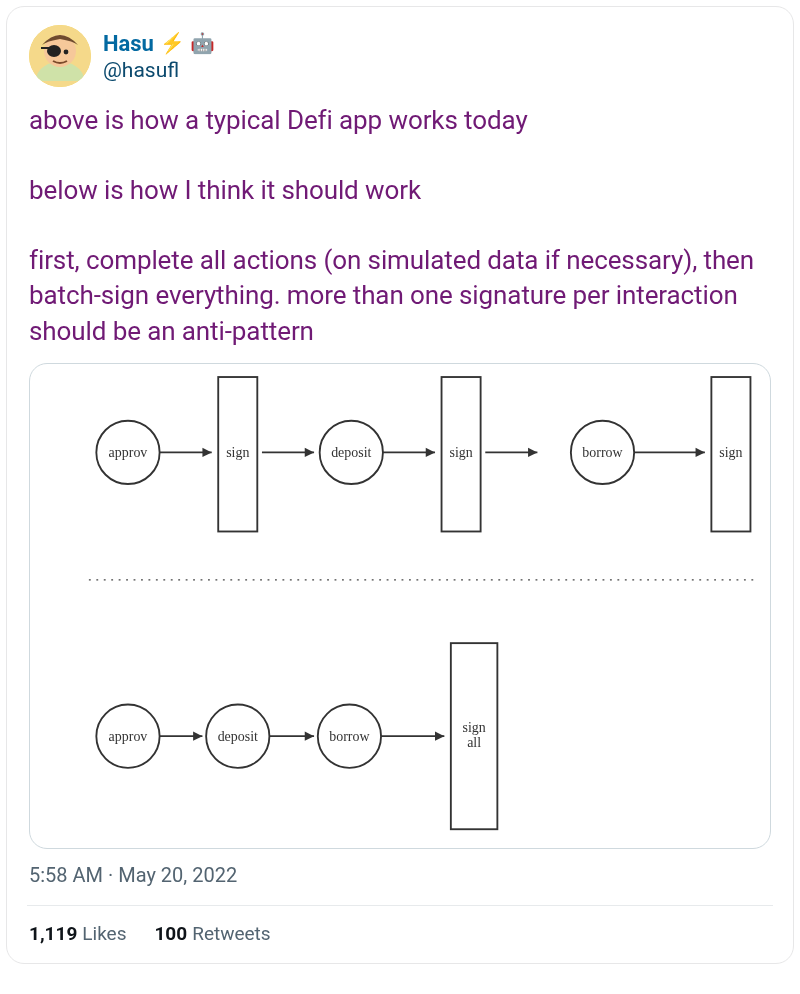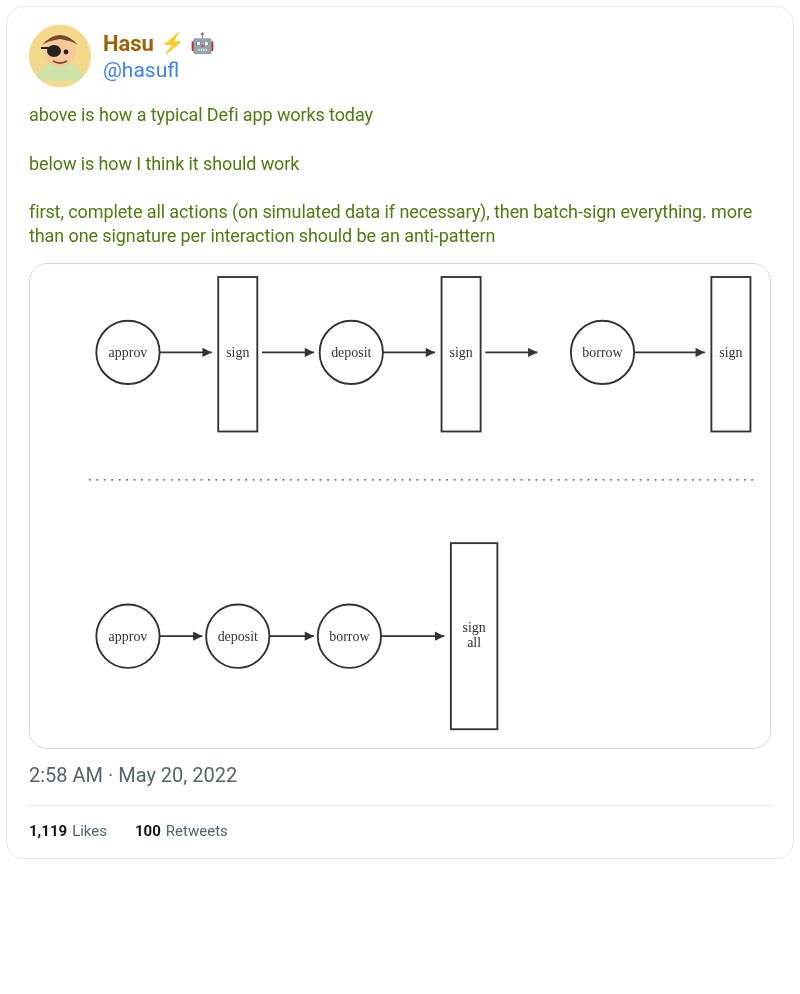--- a/index.html
+++ b/index.html
@@ -38,32 +38,32 @@
       display: flex;
       flex-direction: column;
       gap: 2px;
     }
     .name-line {
       display: flex;
       align-items: center;
       gap: 6px;
       font-weight: 700;
       font-size: 22px;
-      color: #a16207;
+      color: #0369a1;
     }
     .emoji { font-size: 20px; }
     .handle {
-      color: #3b82f6;
+      color: #0c4a6e;
       font-size: 21px;
       font-weight: 400;
     }
     .body {
-      font-size: 18px;
+      font-size: 26px;
       line-height: 1.35;
-      color: #4d7c0f;
+      color: #701a75;
       white-space: pre-wrap;
       letter-spacing: -0.1px;
       margin-bottom: 14px;
     }
     .media {
       border: 1px solid #cfd9de;
       border-radius: 18px;
       overflow: hidden;
       background: #fff;
       margin-bottom: 14px;
@@ -76,21 +76,21 @@
       font-size: 20px;
       margin-bottom: 18px;
     }
     .sep {
       border-top: 1px solid #e7eaec;
       margin: 0 -2px 16px -2px;
     }
     .stats {
       display: flex;
       gap: 28px;
-      font-size: 15px;
+      font-size: 19px;
       color: #536471;
     }
     .stats .num {
       color: #0f1419;
       font-weight: 700;
       margin-right: 5px;
     }
   </style>
 </head>
 <body>
@@ -181,21 +181,21 @@
       <line x1="330" y1="400" x2="398" y2="400" stroke="#333" stroke-width="2"></line>
       <polygon points="398,400 388,395 388,405" fill="#333"></polygon>
 
       <rect x="405" y="300" width="50" height="200" fill="none" stroke="#333" stroke-width="2"></rect>
       <text x="430" y="396" text-anchor="middle" class="hand" font-size="15" fill="#333">sign</text>
       <text x="430" y="412" text-anchor="middle" class="hand" font-size="15" fill="#333">all</text>
     </svg>
   </div>
 
   <div class="timestamp">
-    <span>2:58 AM</span><span> · </span><span>May 20, 2022</span>
+    <span>5:58 AM</span><span> · </span><span>May 20, 2022</span>
   </div>
 
   <div class="sep"></div>
 
   <div class="stats">
     <div>
       <span class="num">1,119</span><span>Likes</span>
     </div>
     <div>
       <span class="num">100</span><span>Retweets</span>

